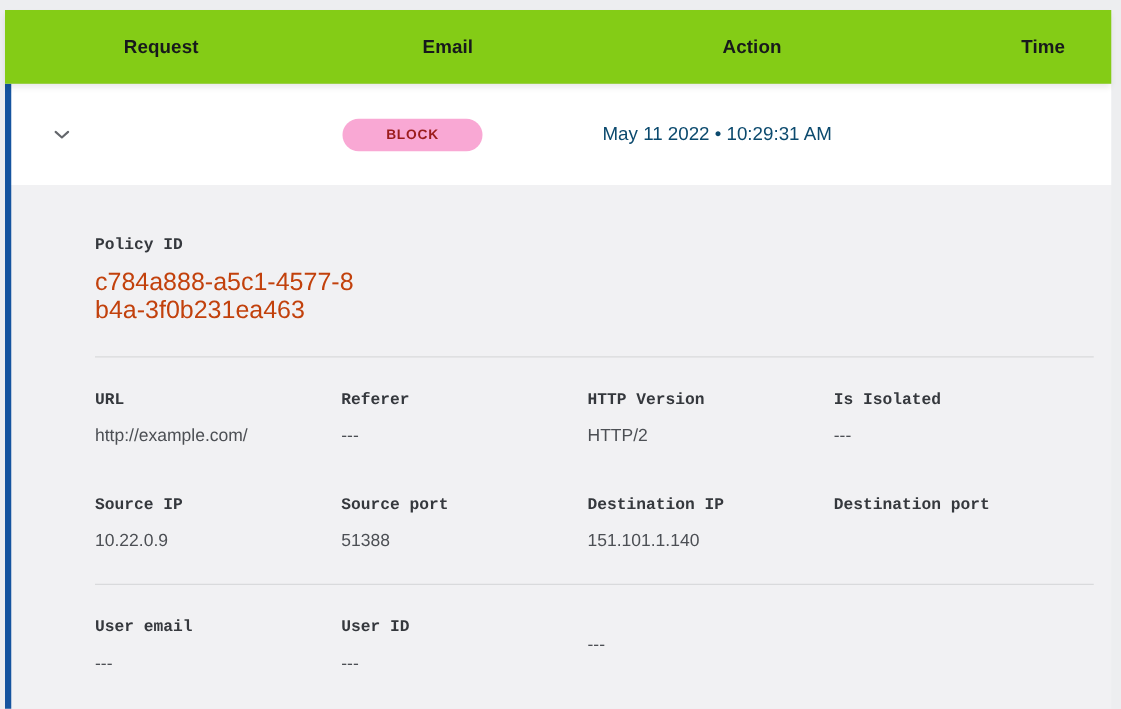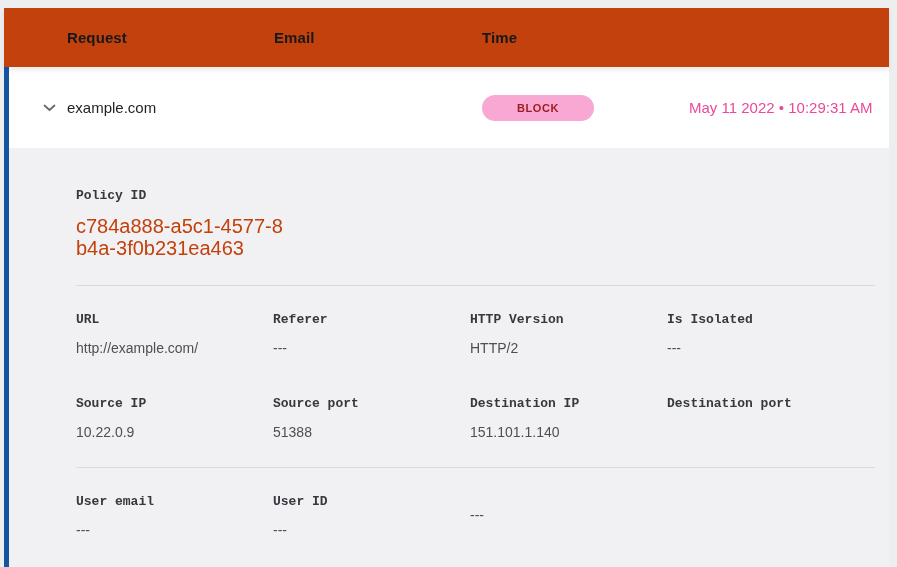--- a/index.html
+++ b/index.html
@@ -16,24 +16,25 @@
     width: 885px;
     height: 559px;
   }
 
   
   .table-header {
     display: grid;
     grid-template-columns: 63px 207px 208px 207px 1fr;
     align-items: center;
     height: 59px;
-    background: #c2410c;
+    background: #84cc16;
     box-shadow: 0 3px 5px rgba(0,0,0,0.09);
     position: relative;
     z-index: 2;
+    gap: 32px;
   }
   .table-header .hcell {
     font-size: 15px;
     font-weight: 700;
     color: #17191c;
     letter-spacing: 0.1px;
   }
 
   
   .main-row {
@@ -61,21 +62,21 @@
     background: #f9a8d4;
     color: #9b1c1c;
     font-size: 11px;
     font-weight: 700;
     letter-spacing: 0.6px;
     text-align: center;
   }
   .time-cell {
     font-size: 15px;
     line-height: 24px;
-    color: #ec4899;
+    color: #0c4a6e;
     max-width: 200px;
   }
 
   
   .detail-panel {
     height: 419px;
     background: #f1f1f3;
     border-left: 5px solid #15549f;
     padding: 40px 14px 20px 67px;
   }
@@ -117,30 +118,30 @@
 </style>
 </head>
 <body>
 
 <div class="card">
 
   <div class="table-header">
     <div></div>
     <div class="hcell">Request</div>
     <div class="hcell">Email</div>
+    <div class="hcell">Action</div>
     <div class="hcell">Time</div>
   </div>
 
   <div class="main-row">
     <div class="chevron-cell">
       <svg width="17" height="17" viewBox="0 0 17 17" fill="none">
         <path d="M3.5 6.5 L8.5 11 L13.5 6.5" stroke="#64676c" stroke-width="1.7" stroke-linecap="round" stroke-linejoin="round"></path>
       </svg>
     </div>
-    <div class="request-cell">example.com</div>
     <div class="email-cell"></div>
     <div>
       <span class="badge">BLOCK</span>
     </div>
     <div class="time-cell">May 11 2022 • 10:29:31 AM</div>
   </div>
 
   <div class="detail-panel">
 
     <div class="field-label">Policy ID</div>

